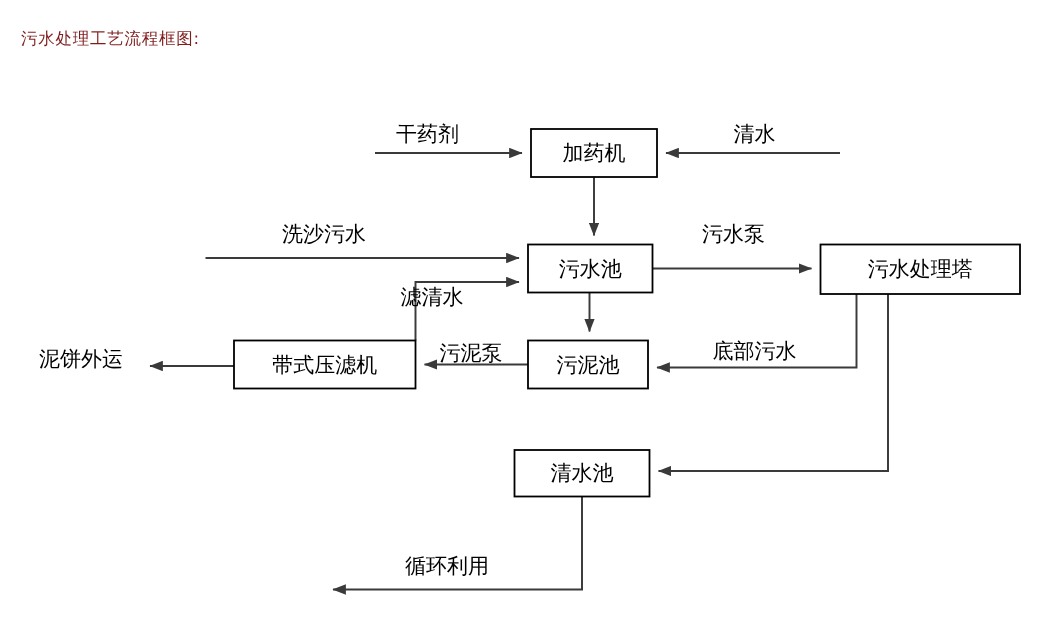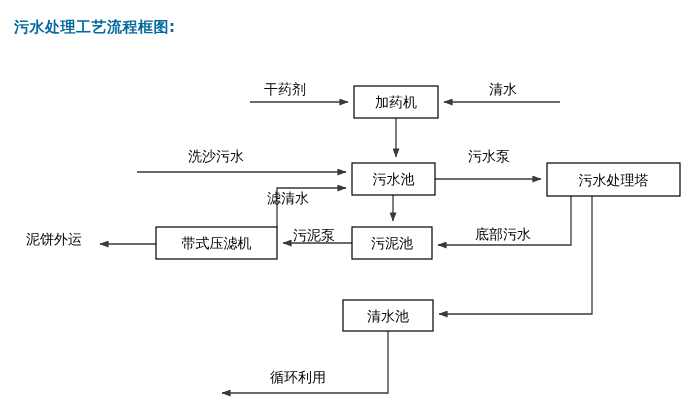--- a/index.html
+++ b/index.html
@@ -12,23 +12,23 @@
     width: 700px;
     height: 420px;
     background: #ffffff;
     overflow: hidden;
     font-family: "DejaVu Sans", "Liberation Sans", sans-serif;
   }
   #title {
     position: absolute;
     left: 14px;
     top: 18px;
-    font-size: 15px;
-    font-weight: bold;
-    color: #0369a1;
+    font-size: 11px;
+    font-weight: normal;
+    color: #7f1d1d;
     letter-spacing: 0.5px;
     white-space: nowrap;
   }
   svg#flow {
     position: absolute;
     left: 0;
     top: 0;
     width: 700px;
     height: 420px;
   }

